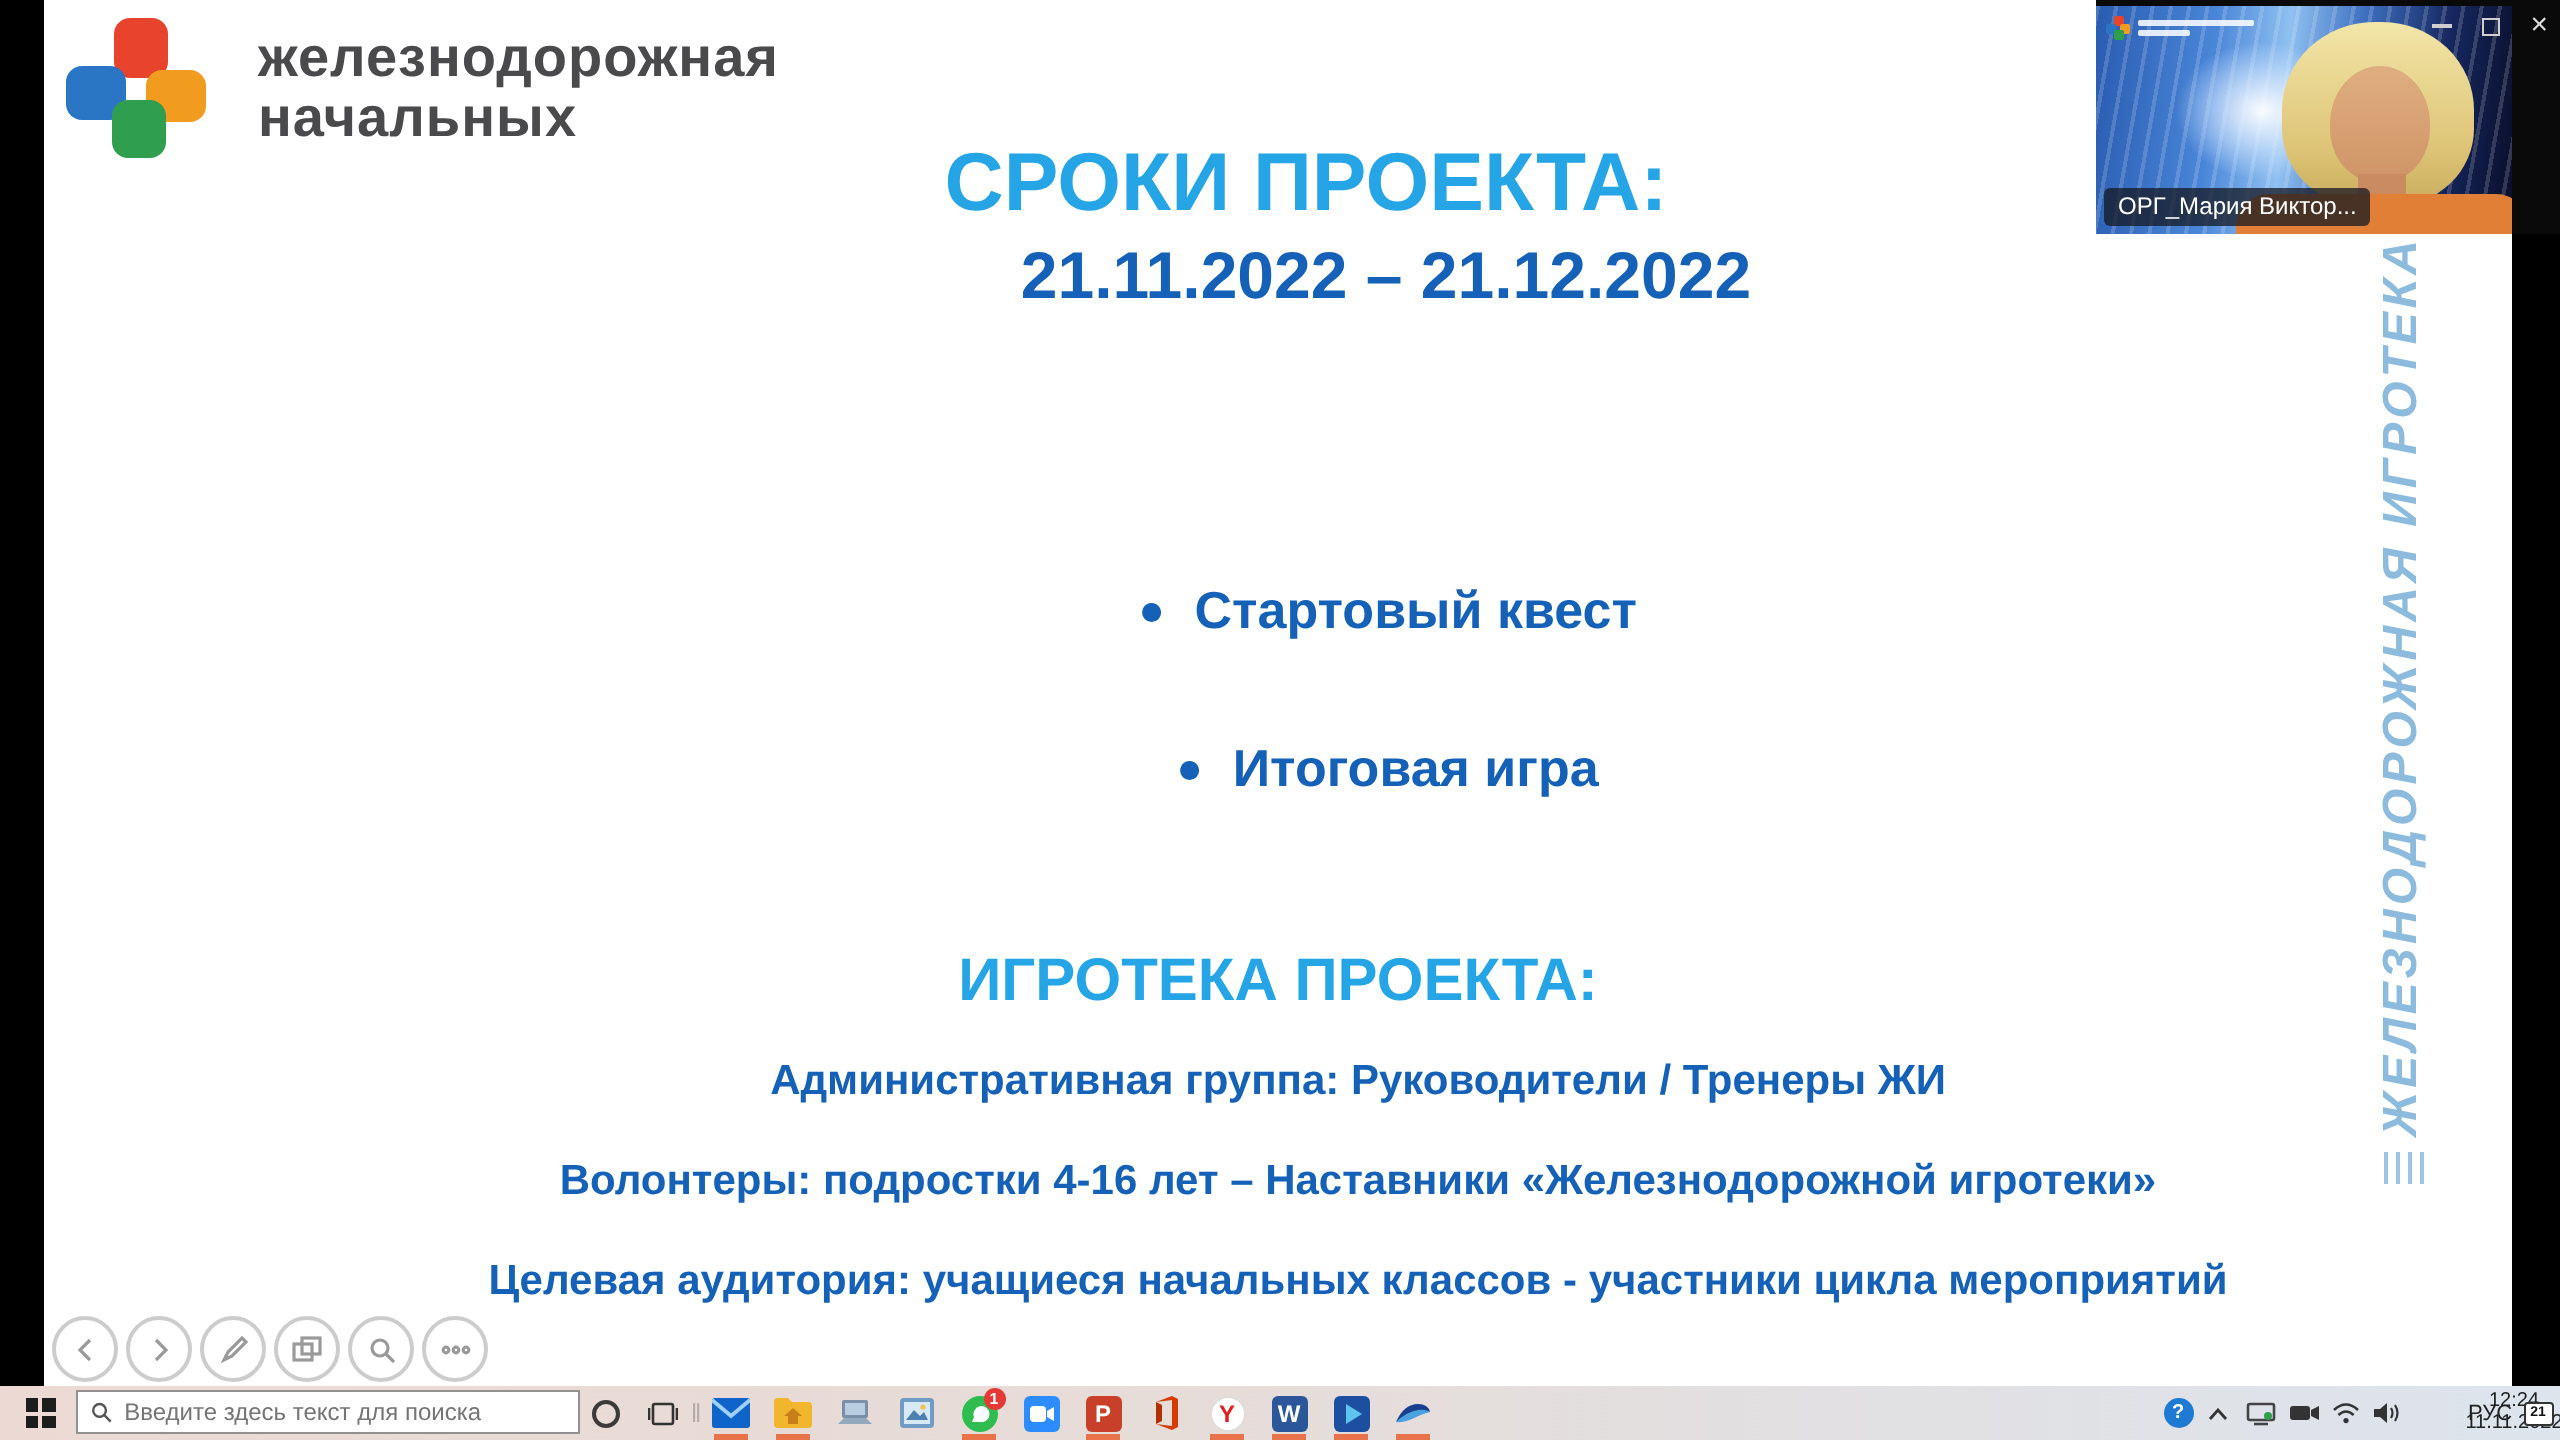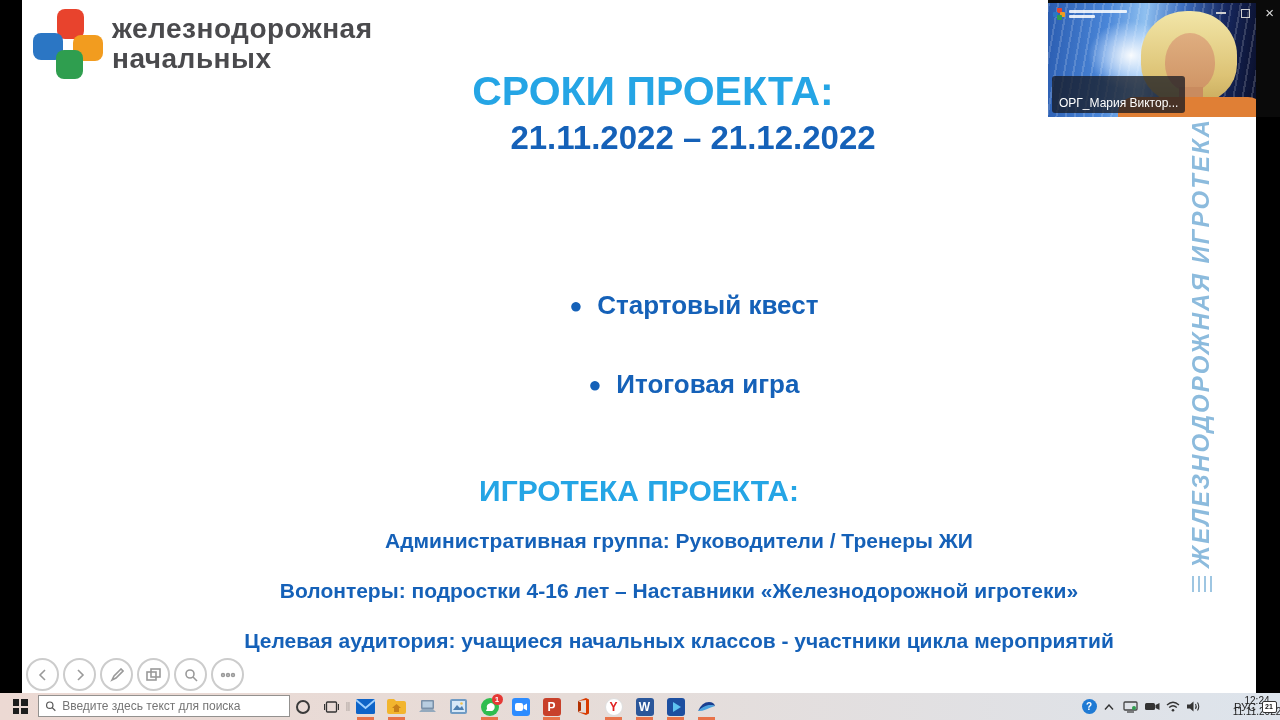--- a/index.html
+++ b/index.html
@@ -1,21 +1,21 @@
 <!DOCTYPE html>
 <html><head>
 <meta charset="utf-8">
 <style>
   * { margin:0; padding:0; box-sizing:border-box; }
   html,body { width:1280px; height:720px; overflow:hidden; background:#000; font-family:"Liberation Sans", sans-serif; }
 
   
   .slide { position:absolute; left:22px; top:0; width:1234px; height:693px; background:#fff; }
 
-  .logo { position:absolute; left:10px; top:8px; display:flex; align-items:center; gap:8px; }
+  .logo { position:absolute; left:10px; top:8px; display:flex; align-items:center; gap:25px; }
   .logo-text { font-weight:bold; color:#4a4a4d; font-size:28px; line-height:1.08; letter-spacing:.5px; }
 
   .c-line { position:absolute; width:100%; text-align:center; font-weight:bold; white-space:nowrap; }
   .shift { padding-left:28px; }
   .bright { color:#25a5e5; }
   .dark   { color:#1561b8;margin-left:40px; }
 
   #timeline-title    { top:68px;  font-size:41px;text-align:center; }
   #timeline-dates    { top:119px; font-size:33px; }
   #events-title      { top:237px; font-size:30px; }
@@ -49,21 +49,21 @@
   .face { position:absolute; left:117px; top:30px; width:50px; height:58px; border-radius:50% 50% 46% 46%; background:linear-gradient(180deg,#dfae80,#cf9465); }
   .neck { position:absolute; left:131px; top:84px; width:24px; height:14px; background:#c98b5f; }
   .torso { position:absolute; left:70px; top:94px; width:146px; height:26px; border-radius:16px 16px 0 0; background:#e07f35; }
   .mini-logo { position:absolute; left:5px; top:5px; display:flex; gap:4px; align-items:center; }
   .mini-cross { position:relative; width:12px; height:12px; }
   .mini-cross i { position:absolute; width:5px; height:5px; border-radius:1px; }
   .mc-r { left:3.5px; top:0; background:#e8432d; } .mc-b { left:0; top:3.5px; background:#2b76c4; }
   .mc-o { left:7px; top:3.5px; background:#f29c1f; } .mc-g { left:3.5px; top:7px; background:#2f9e4f; }
   .mini-bars i { display:block; height:3px; background:rgba(255,255,255,.85); border-radius:1px; margin:1.5px 0; }
   .mini-bars i:first-child { width:58px; } .mini-bars i:last-child { width:26px; }
-  .cam-name { position:absolute; left:4px; bottom:4px; background:rgba(22,24,34,.75); color:#fff; font-size:12px; padding:20px 7px 3px; border-radius:3px; white-space:nowrap; }
+  .cam-name { position:absolute; left:4px; bottom:4px; background:rgba(22,24,34,.75); color:#fff; font-size:12px; padding:2px 7px 3px; border-radius:3px; white-space:nowrap; }
   .win-controls { position:absolute; right:6px; top:6px; display:flex; gap:15px; align-items:center; height:14px; }
   .wc-min { width:10px; height:2px; background:#cfcfcf; }
   .wc-res { width:9px; height:9px; border:1.5px solid #cfcfcf; }
   .wc-close { color:#dcdcdc; font-size:15px; line-height:14px; }
 
   
   .taskbar { position:absolute; left:0; top:693px; width:1280px; height:44px; background:linear-gradient(90deg,#ecd9d3 0%,#e6dcd8 45%,#dde4ec 100%); }
   .tb { position:absolute; top:0; height:27px; display:flex; align-items:center; justify-content:center; }
   .start { left:6px; width:28px; }
   .win-flag { position:relative; width:15px; height:15px; }

